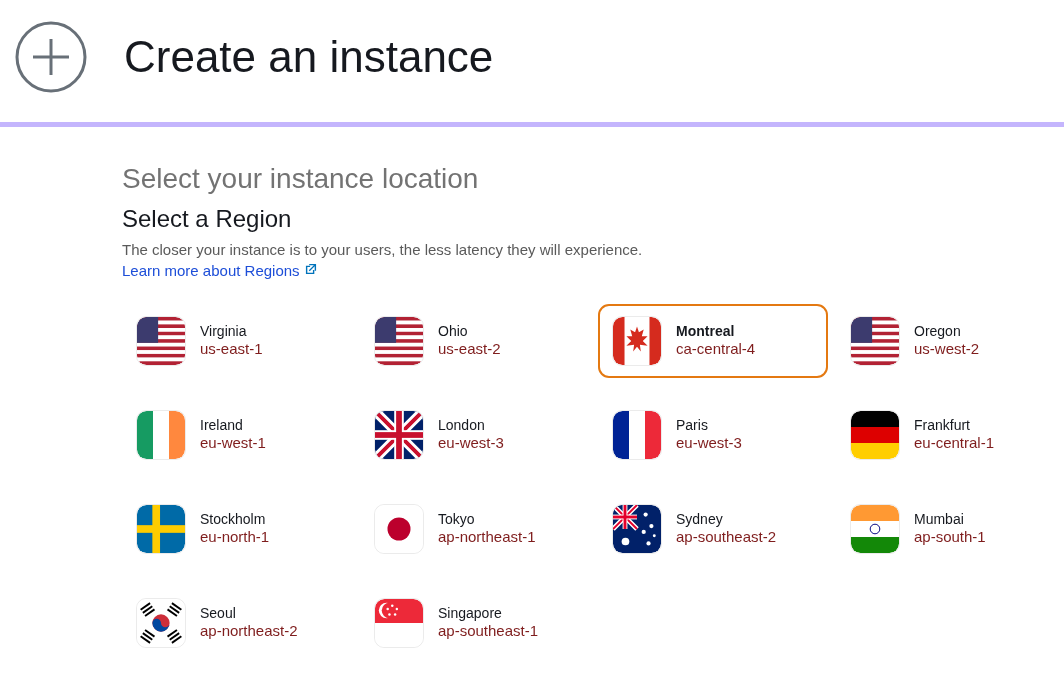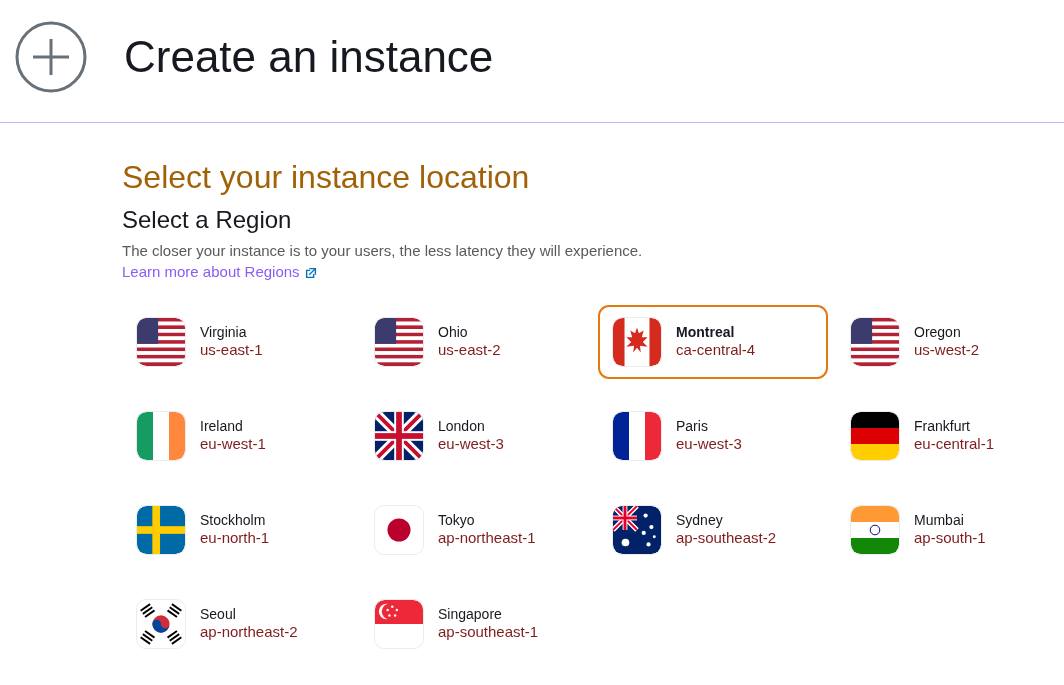--- a/index.html
+++ b/index.html
@@ -6,59 +6,59 @@
   body {
     font-family: "Amazon Ember", "Helvetica Neue", Arial, sans-serif;
     color: #16191f;
     background: #fff;
     width: 1064px;
   }
   .header {
     display: flex;
     align-items: center;
     padding: 20px 14px 28px 14px;
-    border-bottom: 1px solid #c4b5fd;
+    border-bottom: 5px solid #c4b5fd;
     gap: 36px;
   }
   .plus-icon {
     width: 74px;
     height: 74px;
     flex-shrink: 0;
   }
   .page-title {
     font-size: 44px;
     font-weight: 300;
     color: #16191f;
   }
   .content {
     padding: 36px 0 0 122px;
   }
   .section-title {
-    font-size: 32px;
+    font-size: 28px;
     font-weight: 300;
-    color: #a16207;
+    color: #737373;
     margin-bottom: 10px;
   }
   .subtitle {
     font-size: 24px;
     font-weight: 300;
     color: #16191f;
   }
   .helper {
     font-size: 15px;
     color: #5a5a5a;
     margin-bottom: 4px;
     margin-top: 8px;
   }
   .link {
     font-size: 15px;
-    color: #8b5cf6;
+    color: #1d4ed8;
     text-decoration: none;
     display: inline-flex;
-    align-items: flex-end;
+    align-items: flex-start;
     gap: 4px;
     cursor: pointer;
   }
   .ext-icon { width: 14px; height: 14px; }
   .grid {
     margin-top: 24px;
     display: grid;
     grid-template-columns: repeat(4, 230px);
     column-gap: 8px;
     row-gap: 20px;

